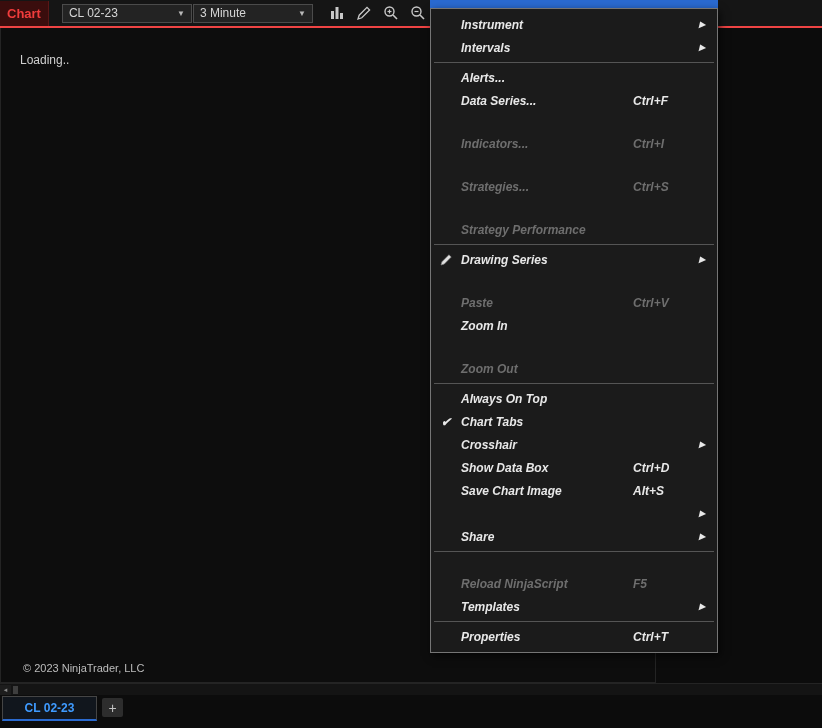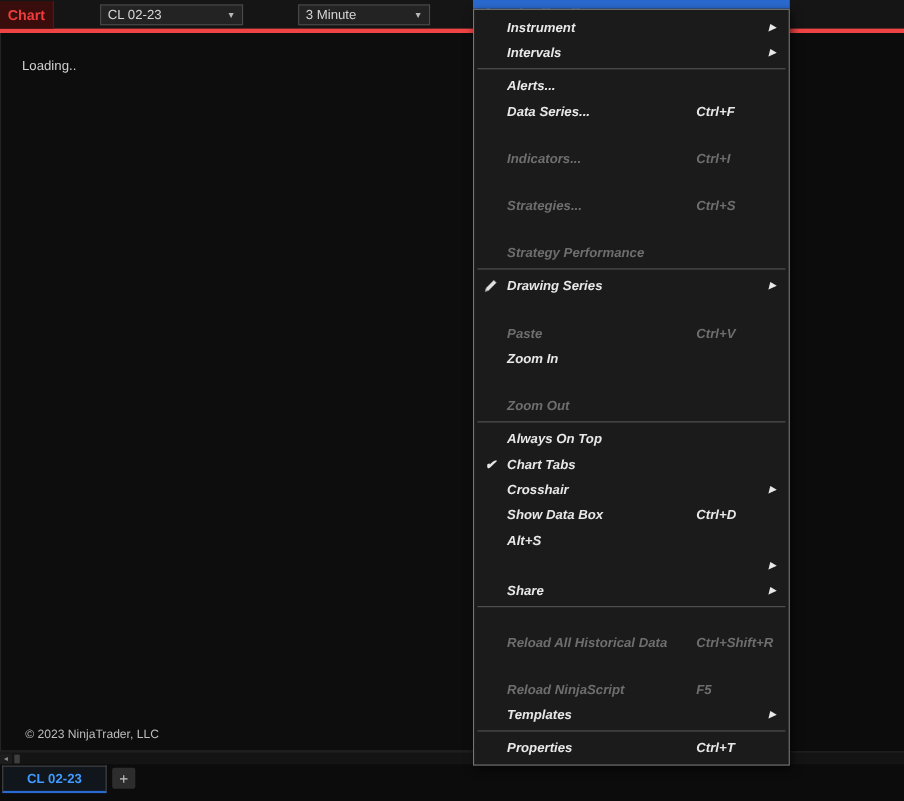--- a/index.html
+++ b/index.html
@@ -4,34 +4,34 @@
 <style>
   html,body{margin:0;padding:0;}
   body{
     width:822px;height:728px;position:relative;overflow:hidden;
     background:#0c0c0c;color:#e8e8e8;
     font-family:"Liberation Sans", sans-serif;
   }
   
   .toolbar{
     position:absolute;top:0;left:0;width:822px;height:26px;
-    background:#151515;border-bottom:4px solid #ef4444;
-    display:flex;align-items:center;z-index:1;gap:29px;
+    background:#151515;border-bottom:2px solid #ef4444;
+    display:flex;align-items:center;z-index:1;
   }
   .chart-tab{
     height:25px;line-height:25px;padding:0 7px;
     background:#3a0d0d;color:#f03c3c;font-size:13px;font-weight:bold;
     border-right:1px solid #5a1616;
   }
   .dropdown{
     height:19px;background:#232323;border:1px solid #4b4b4b;color:#d6d6d6;
     font-size:12px;display:flex;align-items:center;padding:0 6px;box-sizing:border-box;
   }
   .dropdown.instrument{width:130px;margin-left:13px;}
-  .dropdown.interval{width:120px;margin-left:21px;justify-content:space-between;}
+  .dropdown.interval{width:120px;margin-left:1px;justify-content:space-between;}
   .dd-value{flex:1;white-space:nowrap;overflow:hidden;}
   .dd-chevron{font-size:8px;color:#b8b8b8;margin-left:4px;}
   .tb-icons{display:flex;align-items:center;margin-left:16px;}
   .tb-icon{width:16px;height:16px;margin-right:11px;display:inline-flex;align-items:center;justify-content:center;}
   
   .chart-area{
     position:absolute;top:26px;left:0;width:656px;height:657px;box-sizing:border-box;
     background:#0d0d0d;border:1px solid #242424;border-top:none;
   }
   .loading{position:absolute;top:27px;left:19px;font-size:12px;color:#cfcfcf;}
@@ -232,41 +232,36 @@
       <span class="mi-arrow">▶</span>
     </div>
     <div class="menu-item">
       <span class="mi-gutter"></span>
       <span class="mi-label">Show Data Box</span>
       <span class="mi-shortcut">Ctrl+D</span>
       <span class="mi-arrow"></span>
     </div>
     <div class="menu-item">
       <span class="mi-gutter"></span>
+      <span class="mi-label">Save Chart Image</span>
       <span class="mi-shortcut">Alt+S</span>
       <span class="mi-arrow"></span>
     </div>
     <div class="menu-item">
       <span class="mi-gutter"></span>
       <span class="mi-shortcut"></span>
       <span class="mi-arrow">▶</span>
     </div>
     <div class="menu-item">
       <span class="mi-gutter"></span>
       <span class="mi-label">Share</span>
       <span class="mi-shortcut"></span>
       <span class="mi-arrow">▶</span>
     </div>
     <div class="menu-sep"></div>
-    <div class="menu-item disabled">
-      <span class="mi-gutter"></span>
-      <span class="mi-label">Reload All Historical Data</span>
-      <span class="mi-shortcut">Ctrl+Shift+R</span>
-      <span class="mi-arrow"></span>
-    </div>
     <div class="menu-item disabled">
       <span class="mi-gutter"></span>
       <span class="mi-label">Reload NinjaScript</span>
       <span class="mi-shortcut">F5</span>
       <span class="mi-arrow"></span>
     </div>
     <div class="menu-item">
       <span class="mi-gutter"></span>
       <span class="mi-label">Templates</span>
       <span class="mi-shortcut"></span>

